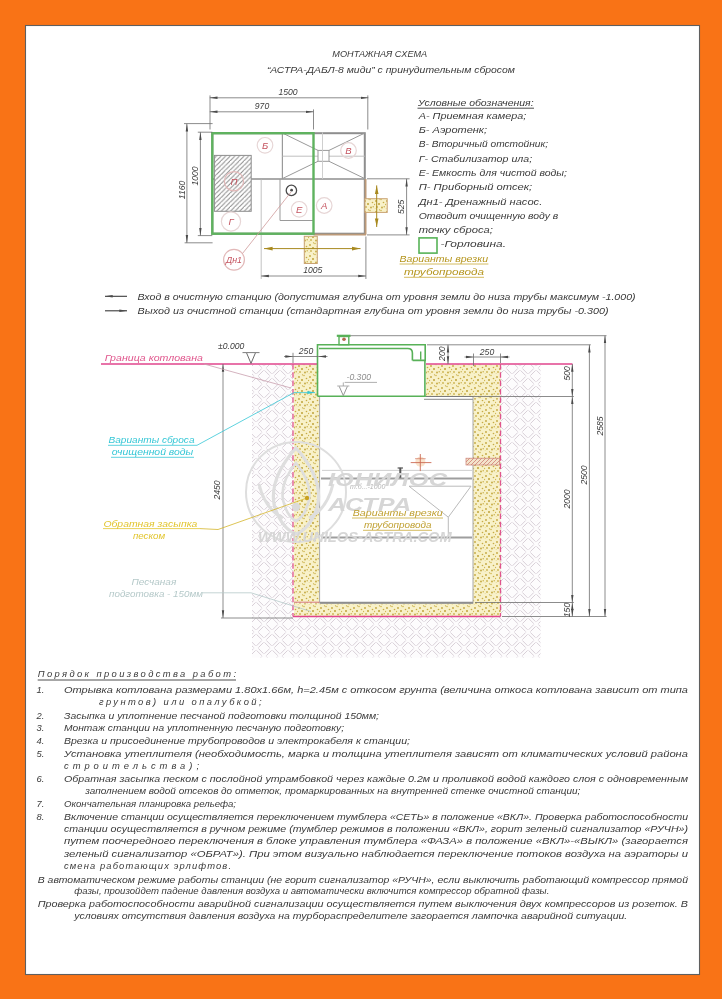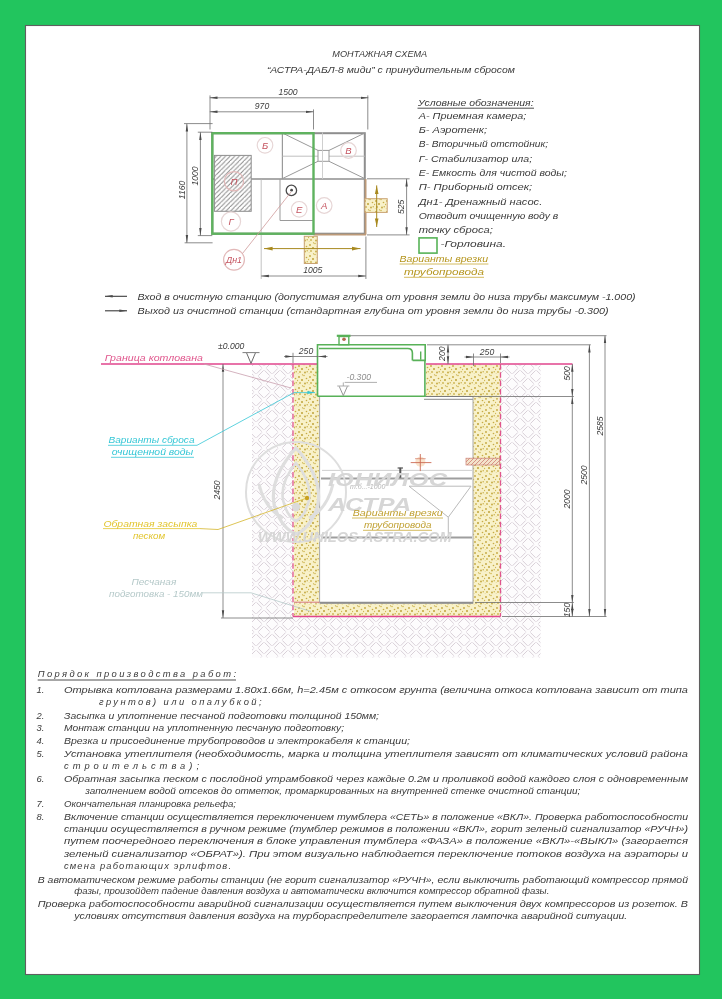--- a/index.html
+++ b/index.html
@@ -1,16 +1,16 @@
 <!DOCTYPE html>
 <html><head>
 <meta charset="utf-8">
 <style>
   html,body{margin:0;padding:0}
-  .page{position:relative;width:722px;height:999px;background:#22c55e;font-family:"Liberation Sans",sans-serif;overflow:hidden}
+  .page{position:relative;width:722px;height:999px;background:#f97316;font-family:"Liberation Sans",sans-serif;overflow:hidden}
   svg text{font-family:"Liberation Sans",sans-serif;font-style:italic}
 </style>
 </head>
 <body>
 <div class="page">
 <svg width="722" height="999" viewBox="0 0 722 999" style="position:absolute;left:0;top:0">
 <defs>
   <pattern id="sand" width="11" height="11" patternUnits="userSpaceOnUse">
     <rect width="11" height="11" fill="#f8f1c9"></rect>
     <circle cx="2" cy="3" r="0.9" fill="#c3a63c"></circle>

